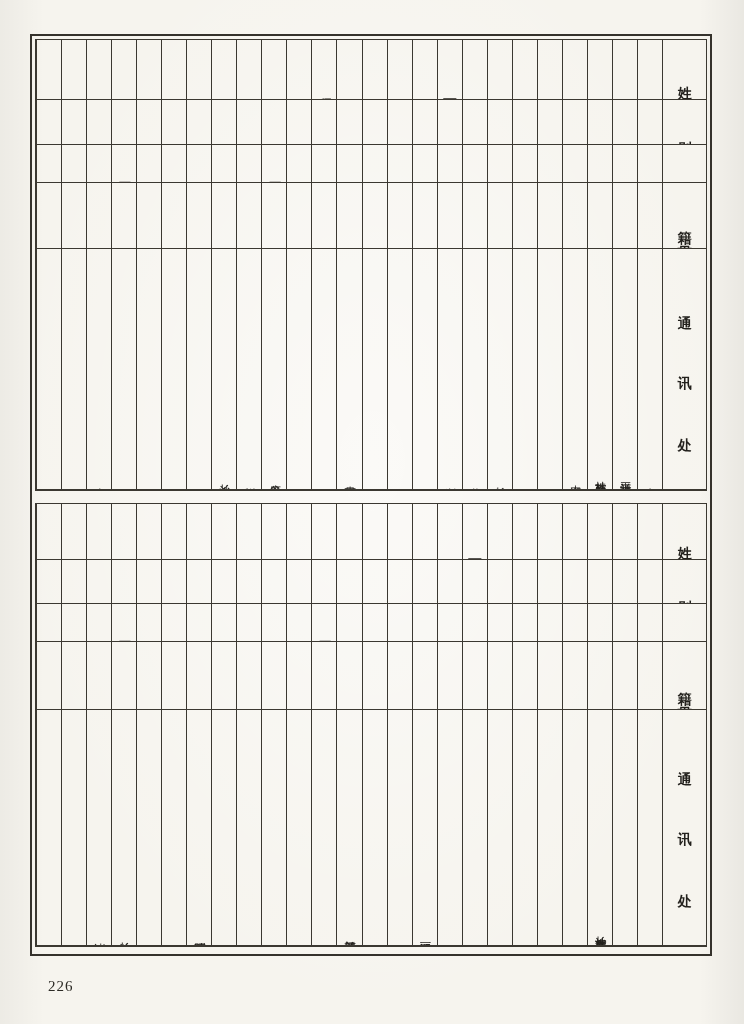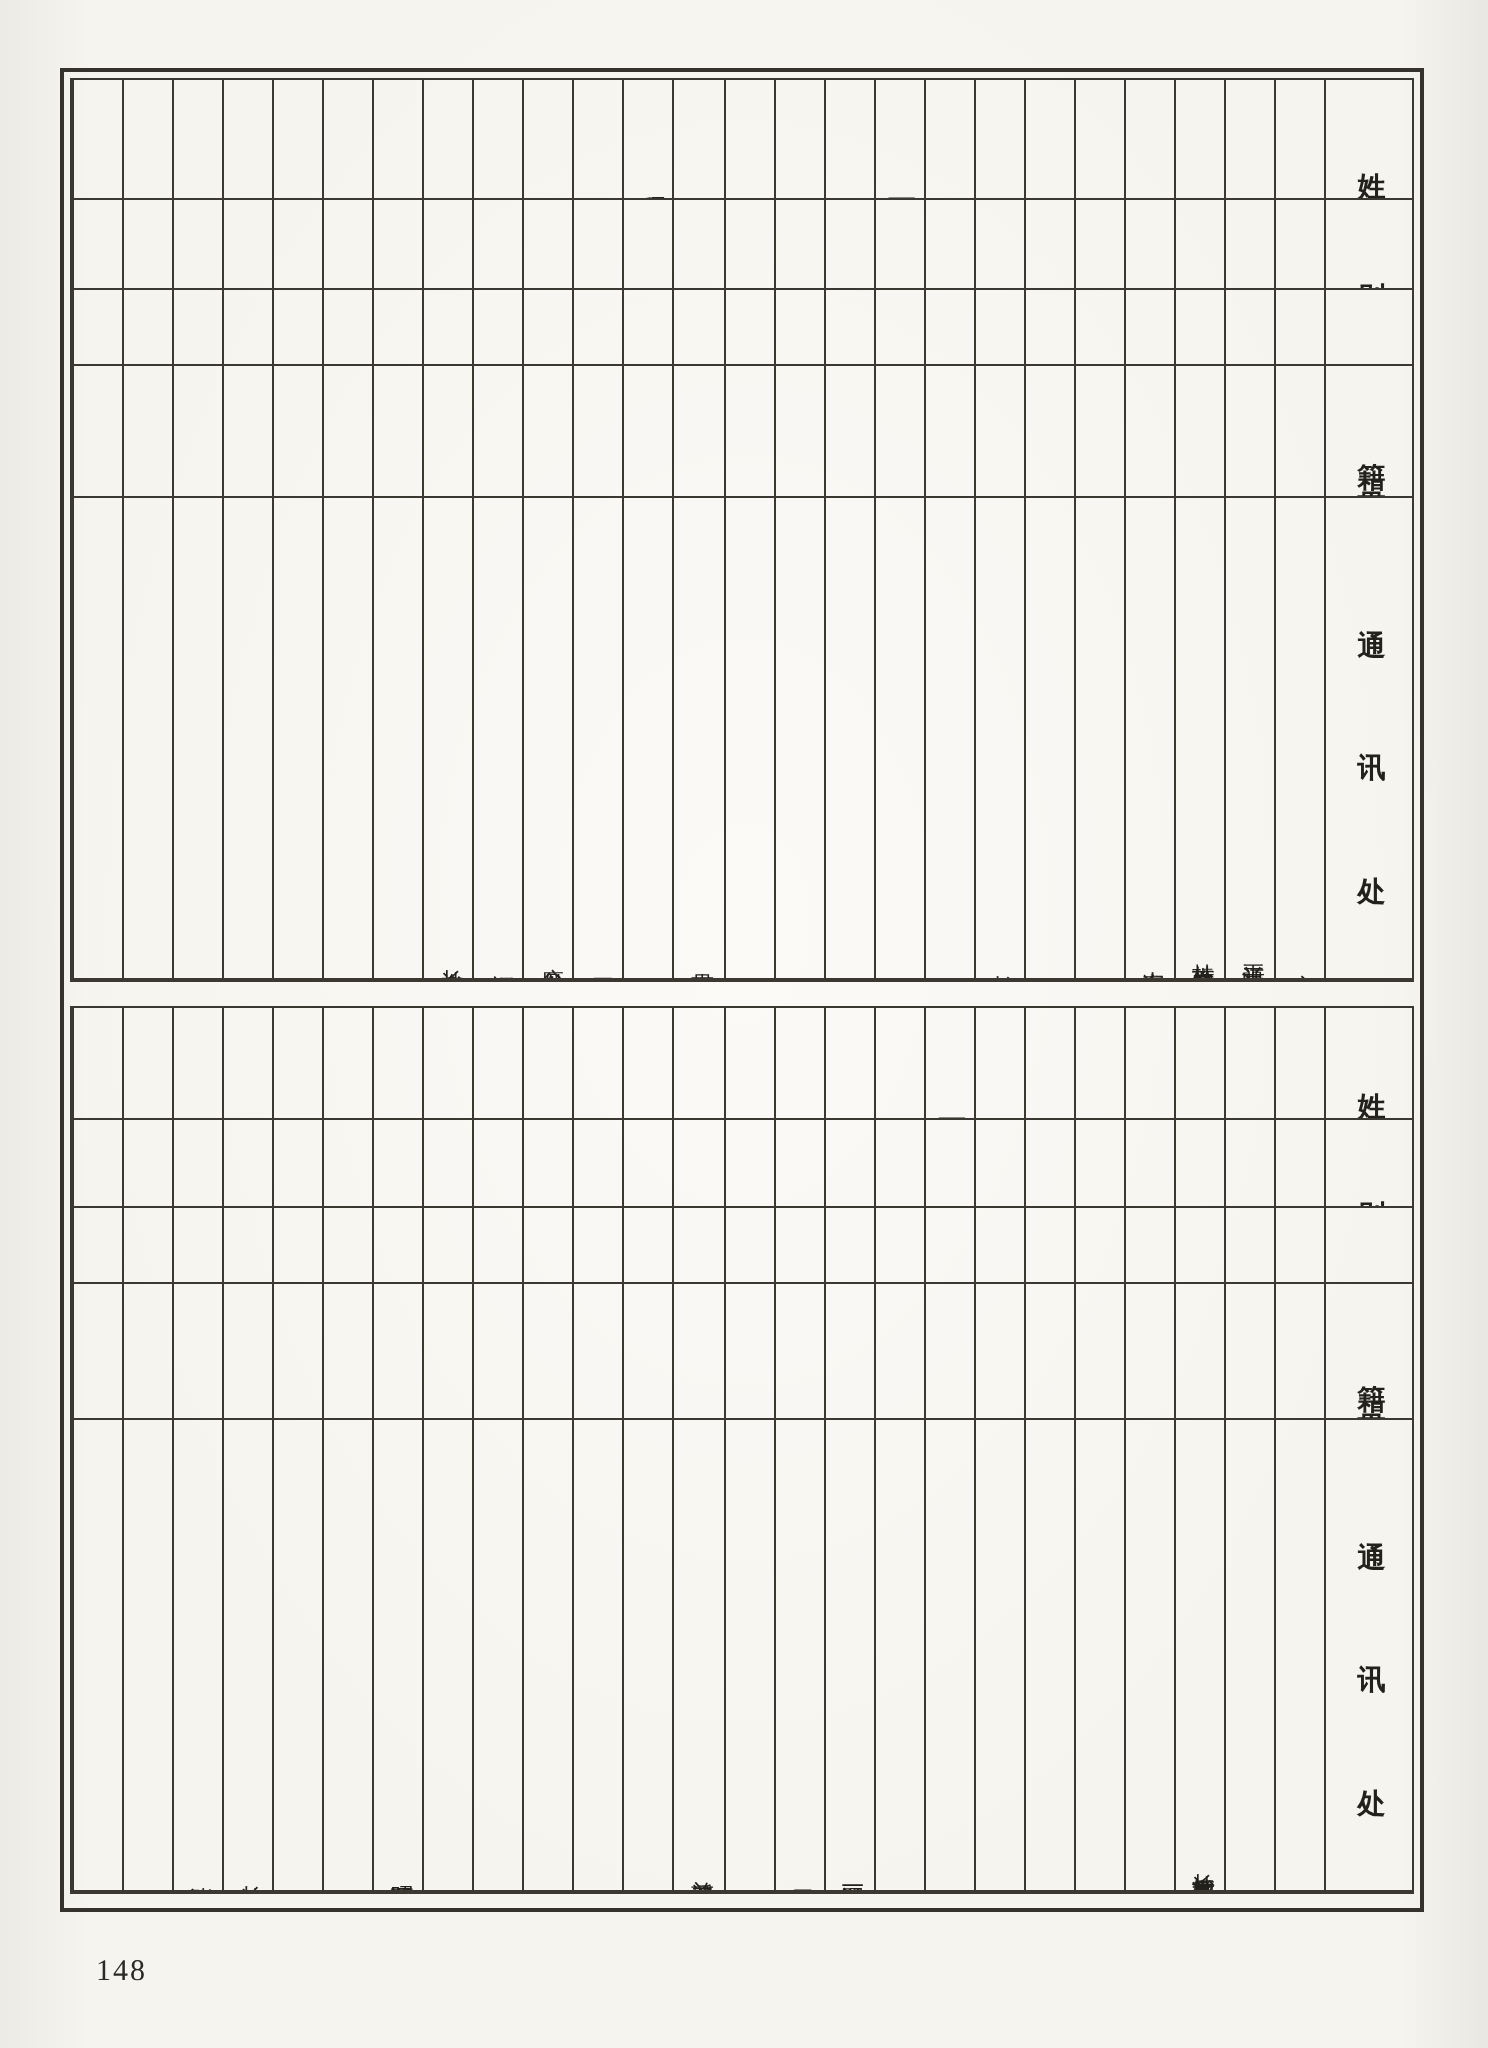--- a/index.html
+++ b/index.html
@@ -330,13 +330,13 @@
       <div class="cell c-origin">直隶</div>
       <div class="cell c-address">肃宁县本宅</div>
       <div class="cell c-name">宾大鹏</div>
       <div class="cell c-zi">重民</div>
       <div class="cell c-age">二五</div>
       <div class="cell c-origin">湖南衡山</div>
       <div class="cell c-address">衡山福田铺邮局交</div>
     </section>
 </div>
 
-<div class="page-number">148</div>
+<div class="page-number">226</div>
 
 </body></html>

